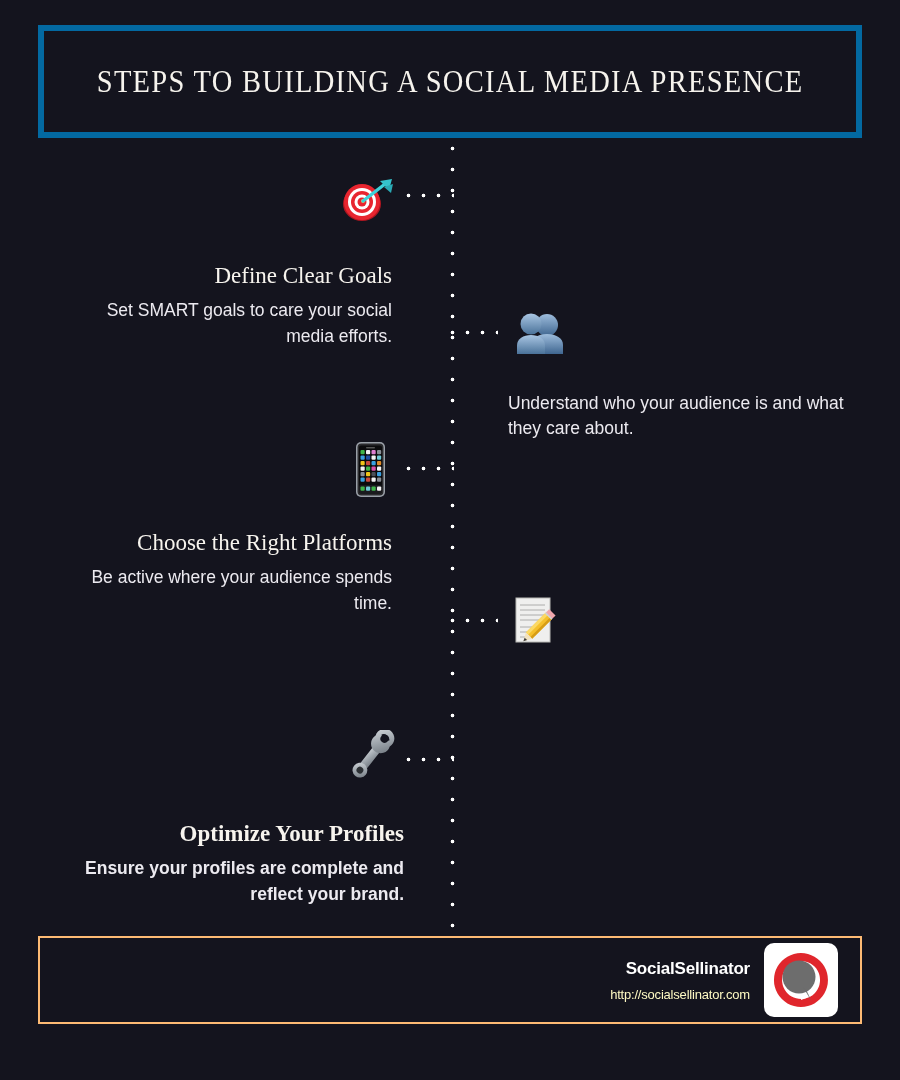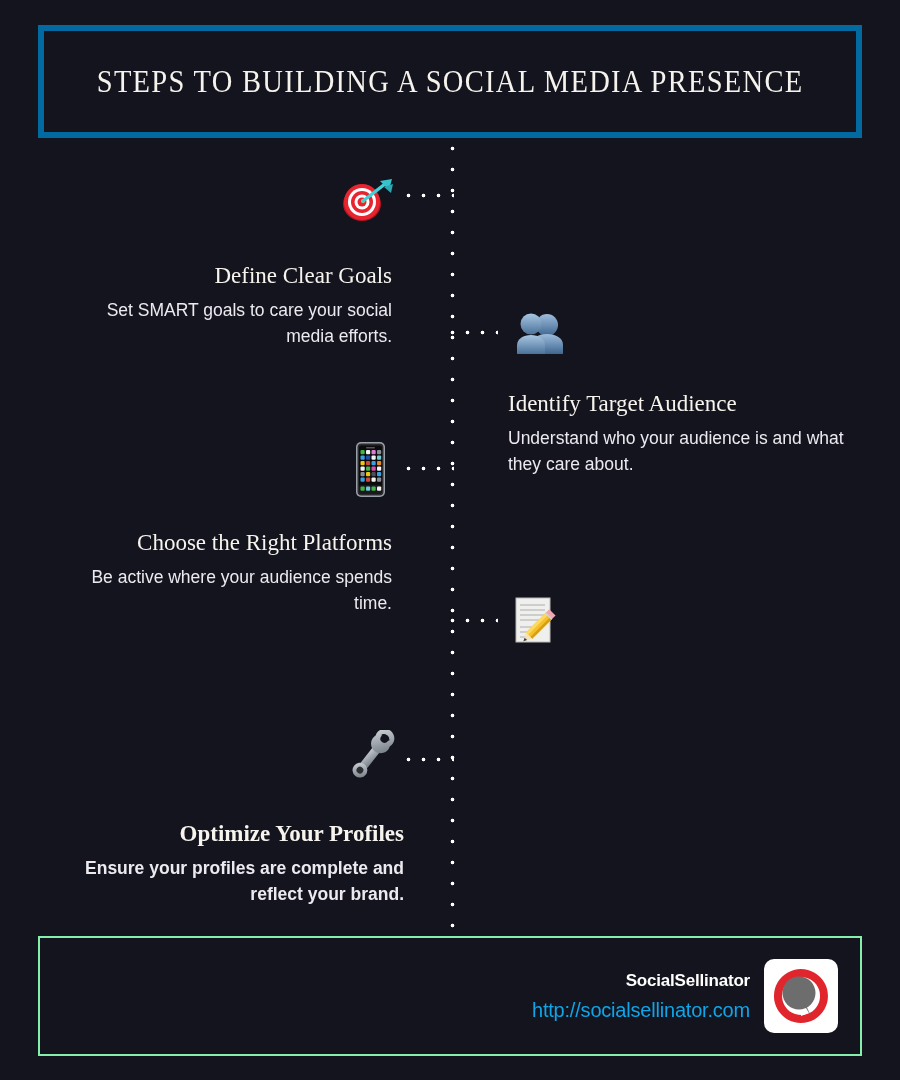--- a/index.html
+++ b/index.html
@@ -89,22 +89,22 @@
     height: 48px;
   }
   .icon-slot svg { display: block; width: 100%; height: 100%; }
 
   
   .footer-box {
     position: absolute;
     left: 38px;
     top: 936px;
     width: 824px;
-    height: 120px;
-    border: 2px solid #86efac;
+    height: 88px;
+    border: 2px solid #fdba74;
   }
   .footer-inner {
     position: absolute;
     right: 22px;
     top: 50%;
     transform: translateY(-50%);
     display: flex;
     align-items: center;
     gap: 14px;
   }
@@ -112,22 +112,22 @@
   .brand-name {
     font-family: "Liberation Sans", sans-serif;
     font-weight: bold;
     font-size: 17px;
     color: #ffffff;
     letter-spacing: -0.2px;
     margin-bottom: 8px;
   }
   .brand-url {
     font-family: "Liberation Sans", sans-serif;
-    font-size: 20px;
-    color: #0ea5e9;
+    font-size: 13px;
+    color: #fef9c3;
     letter-spacing: -0.2px;
   }
   .brand-logo {
     width: 74px;
     height: 74px;
     background: #ffffff;
     border-radius: 10px;
     display: flex;
     align-items: center;
     justify-content: center;
@@ -269,21 +269,20 @@
       </g>
     </svg>
   </div>
 
   <div class="step left" style="left:60px; top:263px; width:332px;">
     <div class="step-heading">Define Clear Goals</div>
     <div class="step-desc">Set SMART goals to care your social media efforts.</div>
   </div>
 
   <div class="step right" style="left:508px; top:391px; width:342px;">
-    <div class="step-heading">Identify Target Audience</div>
     <div class="step-desc">Understand who your audience is and what they care about.</div>
   </div>
 
   <div class="step left" style="left:58px; top:530px; width:334px;">
     <div class="step-heading">Choose the Right Platforms</div>
     <div class="step-desc">Be active where your audience spends time.</div>
   </div>
 
 
   <div class="step left" style="left:58px; top:821px; width:346px;font-weight:bold;">

